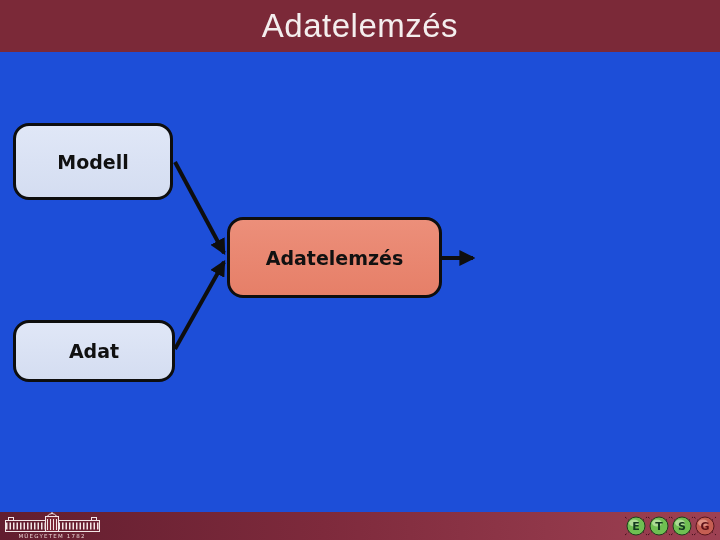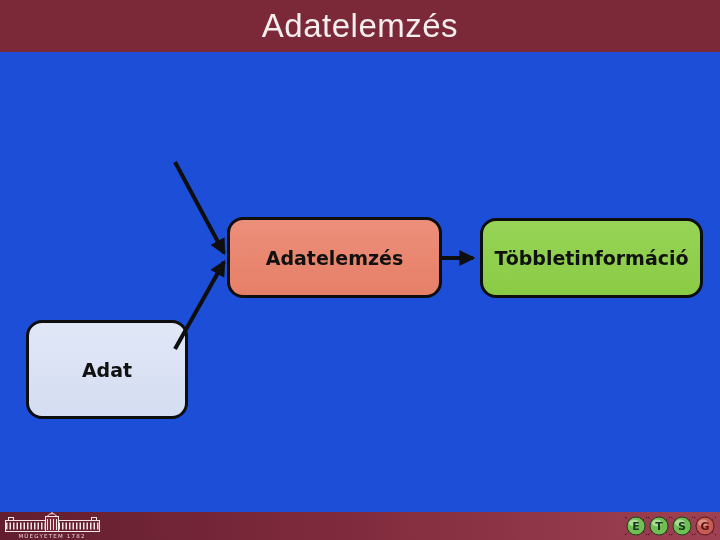--- a/index.html
+++ b/index.html
@@ -34,21 +34,21 @@
     display: flex; align-items: center; justify-content: center;
     font-family: "DejaVu Sans", sans-serif;
     font-weight: 700;
     font-size: 19px;
     color: #111111;
     text-align: center;
     z-index: 2;
   }
   .node-modell  { left: 13px;  top: 123px; width: 160px; height: 77px;
                   background: linear-gradient(#e0e7f7, #d4ddf1); }
-  .node-adat    { left: 26px;  top: 320px; width: 162px; height: 99px;
+  .node-adat    { left: 13px;  top: 320px; width: 162px; height: 62px;
                   background: linear-gradient(#e0e7f7, #d4ddf1); }
   .node-center  { left: 227px; top: 217px; width: 215px; height: 81px;
                   background: linear-gradient(#ec8f7a, #e67f68); }
   .node-right   { left: 480px; top: 218px; width: 223px; height: 80px;
                   background: linear-gradient(#97d457, #8acb45); }
   
   .arrows {
     position: absolute; top: 0; left: 0;
     width: 720px; height: 540px;
     z-index: 3;
@@ -77,28 +77,28 @@
     <defs>
       <marker id="ah" viewBox="0 0 10 10" refX="8.5" refY="5" markerWidth="4" markerHeight="4" orient="auto">
         <path d="M0 0 L10 5 L0 10 z" fill="#0e0e0e"></path>
       </marker>
     </defs>
     <line x1="175" y1="162" x2="224" y2="253" stroke="#0e0e0e" stroke-width="4" marker-end="url(#ah)"></line>
     <line x1="175" y1="349" x2="224" y2="262" stroke="#0e0e0e" stroke-width="4" marker-end="url(#ah)"></line>
     <line x1="442" y1="258" x2="473" y2="258" stroke="#0e0e0e" stroke-width="4" marker-end="url(#ah)"></line>
   </svg>
 
+  <div class="node node-modell">
+    <span>Modell</span>
+  </div>
   <div class="node node-adat">
     <span>Adat</span>
   </div>
   <div class="node node-center">
     <span>Adatelemzés</span>
-  </div>
-  <div class="node node-right">
-    <span>Többletinformáció</span>
   </div>
 
   <footer class="footer-bar">
 
     <svg class="logo" width="100" height="28" viewBox="0 0 100 28">
       <g stroke="#f3e6e6" fill="none" stroke-width="1">
 
         <rect x="1.5" y="8.5" width="94" height="11"></rect>
 
         <line x1="2" y1="14" x2="95" y2="14" stroke-width="7" stroke-dasharray="1.5 2"></line>

